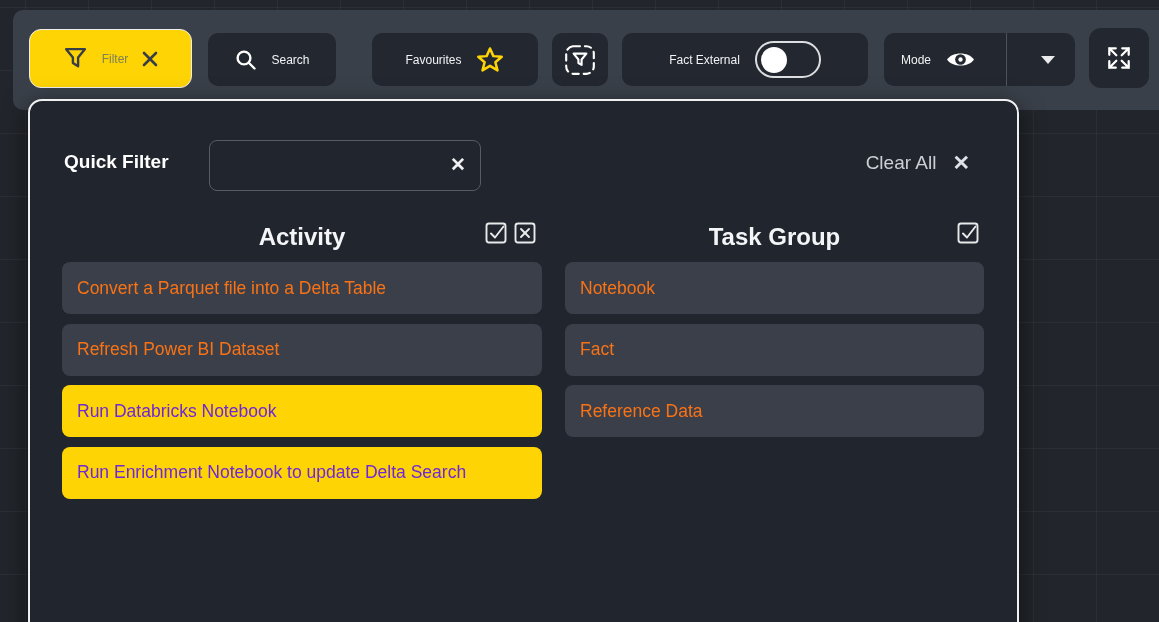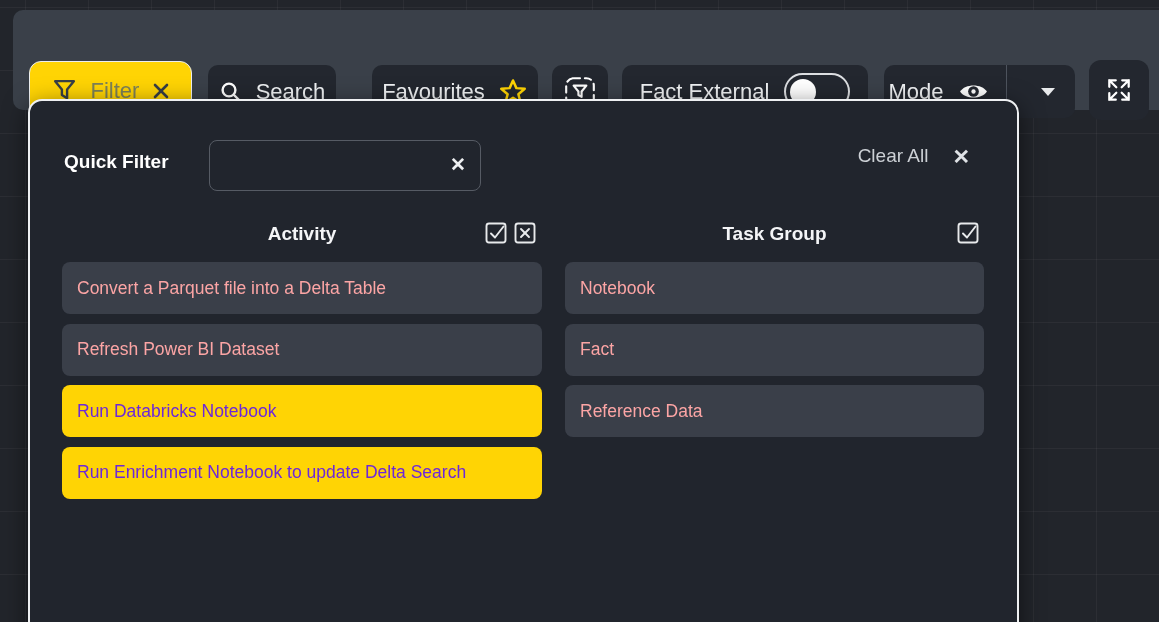--- a/index.html
+++ b/index.html
@@ -17,23 +17,23 @@
   }
 
   
   .toolbar {
     position:absolute; left:13px; top:10px; right:0; height:100px;
     background:#3a4049; border-radius:10px 0 0 10px;
   }
   .tbtn {
     position:absolute; top:23px; height:53px;
     background:#23272f; border:none; border-radius:10px;
-    color:#f1f3f5; font-size:22px; font-family:inherit;
+    color:#f1f3f5; font-size:12px; font-family:inherit;
     display:flex; align-items:center; justify-content:center; gap:13px;
-    cursor:pointer; padding:0 10px;margin-top:32px;
+    cursor:pointer; padding:0 10px;
   }
   .btn-filter {
     left:16px; top:19px; width:163px; height:59px;
     background:#ffd404; border:1.5px solid #eceef0;
     color:#7d8157; border-radius:12px;
   }
   .btn-search      { left:195px; width:128px; }
   .btn-favourites  { left:359px; width:166px; }
   .btn-funnelsel   { left:539px; width:56px;  }
   .btn-external    { left:609px; width:246px; gap:15px; }
@@ -64,39 +64,39 @@
   .qf-input-wrap { position:absolute; left:179px; top:39px; width:272px; height:51px; }
   .qf-input {
     width:100%; height:100%; background:transparent; border:1px solid #565b64;
     border-radius:8px; color:#eef0f2; font-size:17px; font-family:inherit;
     padding:0 44px 0 14px; outline:none;
   }
   .qf-clear {
     position:absolute; right:15px; top:12px; font-size:19px; font-weight:700;
     color:#eef0f2; cursor:pointer; line-height:1.4;
   }
-  .clear-all { position:absolute; right:47px; top:44px; display:flex; align-items:center; gap:24px; }
+  .clear-all { position:absolute; right:47px; top:51px; display:flex; align-items:flex-start; gap:16px; }
   .clear-all-label { font-size:19px; color:#ccd0d5; }
   .clear-all-x { font-size:21px; font-weight:700; color:#dfe2e6; cursor:pointer; line-height:1; }
 
-  .col-title { position:absolute; top:122px; font-size:19px; font-weight:700; color:#f4f5f7; text-align:center; }
+  .col-title { position:absolute; top:122px; font-size:24px; font-weight:700; color:#f4f5f7; text-align:center; }
   .title-activity  { left:32px;  width:480px; }
   .title-taskgroup { left:535px; width:419px; }
   .hdr-icons { position:absolute; top:120px; display:flex; gap:5px; }
   .hdr-icons-activity  { left:454px; }
   .hdr-icons-taskgroup { left:926px; }
   .hdr-icons svg { cursor:pointer; display:block; }
 
   .col { position:absolute; top:161px; }
   .col-activity  { left:32px;  width:480px; }
   .col-taskgroup { left:535px; width:419px; }
   .item {
     height:52px; margin-bottom:9.6px; background:#3a3f49; border-radius:8px;
     display:flex; align-items:center; padding:0 15px;
-    font-size:17.5px; color:#fca5a5; cursor:pointer;
+    font-size:17.5px; color:#f97316; cursor:pointer;
     white-space:nowrap; overflow:hidden;
   }
   .item.selected { background:#ffd404; color:#6d28d9; }
 
   .icon { display:block; flex:0 0 auto; }
 </style>
 </head>
 <body>
 
 <div class="toolbar">

